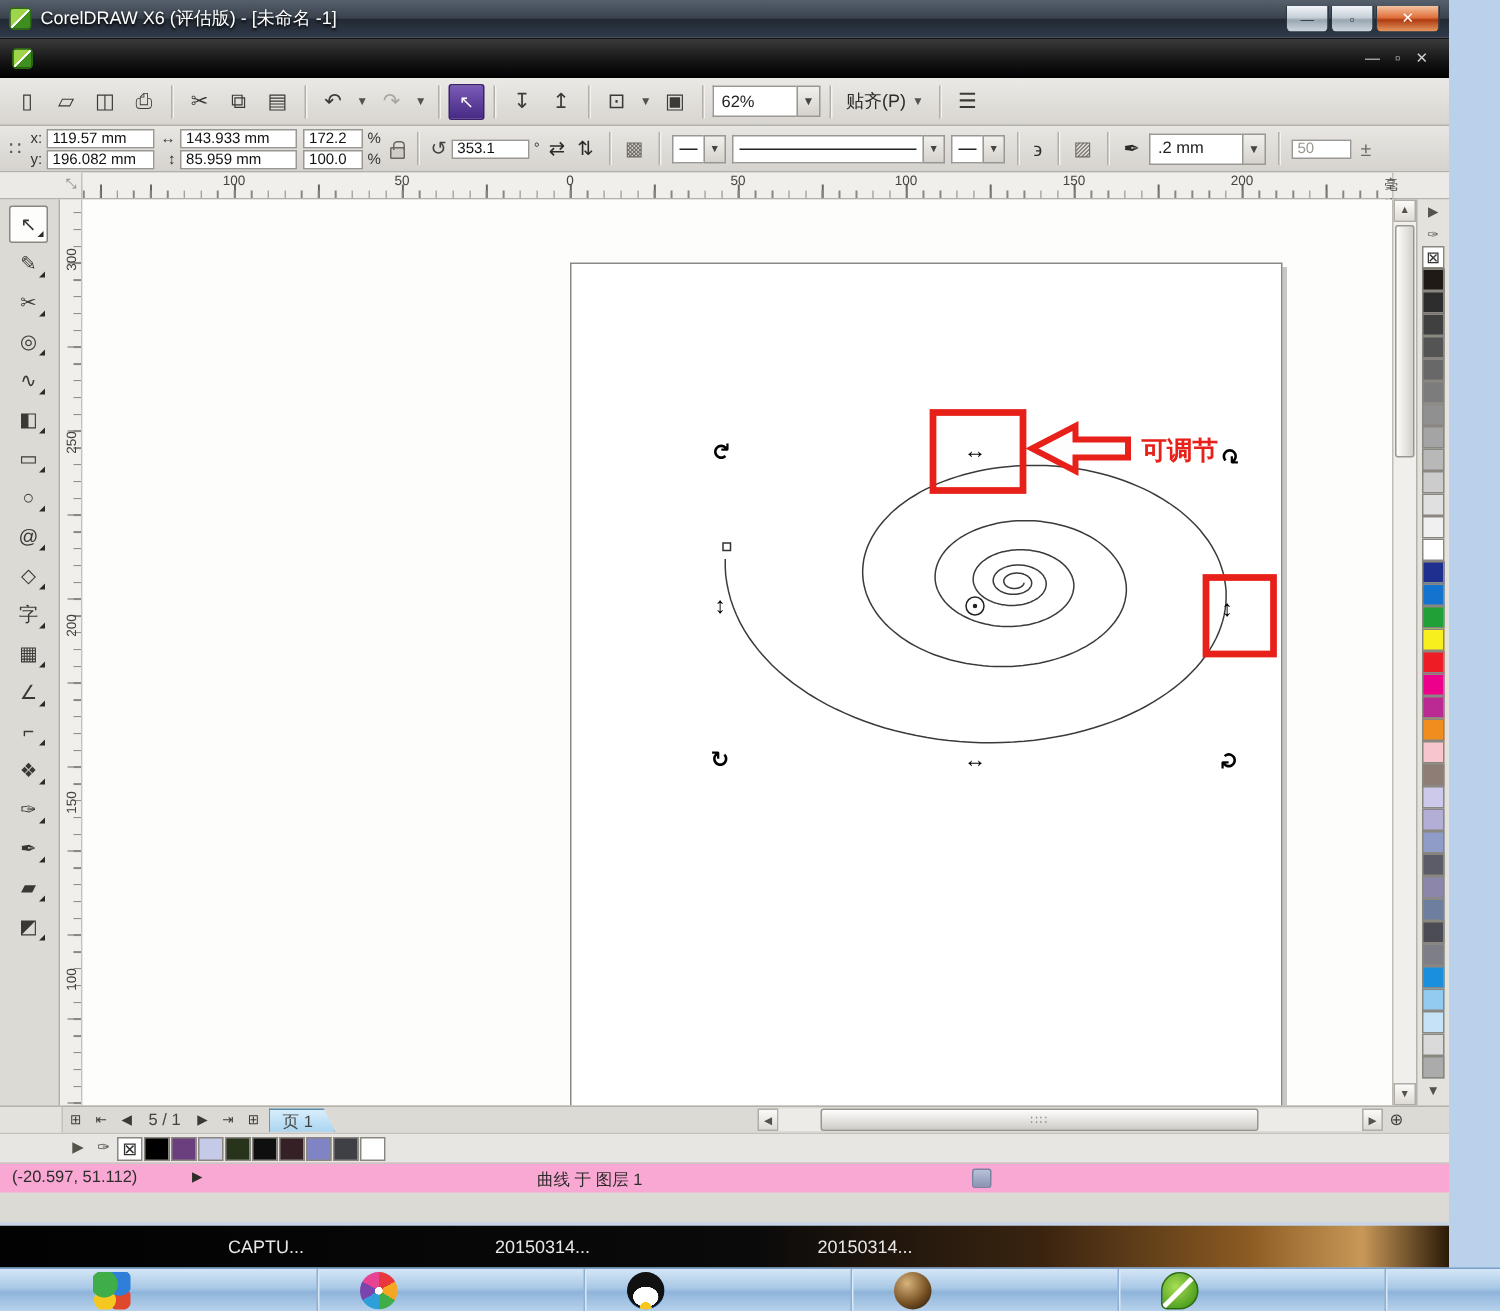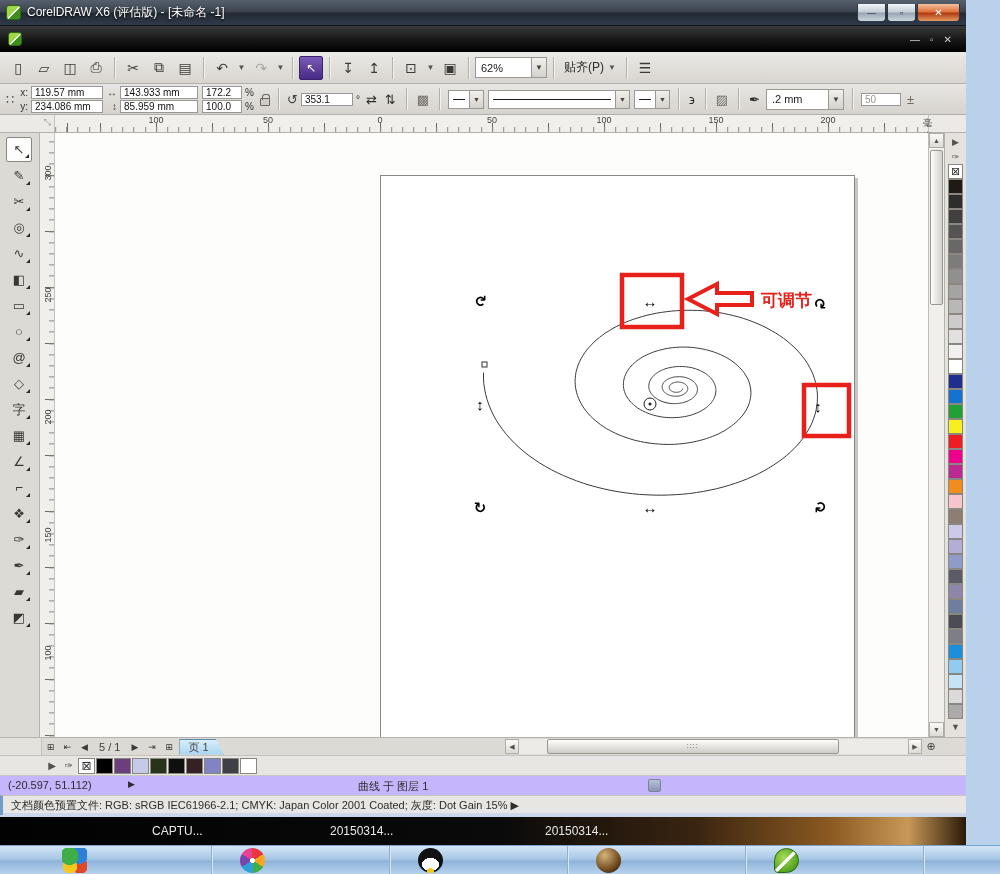--- a/index.html
+++ b/index.html
@@ -143,21 +143,21 @@
     display:flex; align-items:center; justify-content:center; font-size:8px; color:#8a8780; letter-spacing:1px; }
   .pb-zoom { width:18px; text-align:center; font-size:11px; color:#44423e; }
 
   
   .docpal { height:20px; background:#e8e6e2; border-top:1px solid #c5c2bc; display:flex;
     align-items:center; padding-left:44px; gap:1px; }
   .dp-ic { width:16px; text-align:center; font-size:10px; color:#55524c; }
   .dswatch { width:17px; height:16px; border:1px solid #8a8780; }
   .dswatch.none { background:#fff; display:flex; align-items:center; justify-content:center; font-size:12px; color:#333; }
 
-  .status1 { height:20px; background:#c4b5fd; border-top:1px solid #cac7c1; position:relative;
+  .status1 { height:20px; background:#f9a8d4; border-top:1px solid #cac7c1; position:relative;
     font-size:11px; color:#2e2c29; }
   .status1 .coords { position:absolute; left:8px; top:3px; }
   .status1 .flyout { position:absolute; left:128px; top:3px; font-size:9px; }
   .status1 .objinfo { position:absolute; left:358px; top:3px; }
   .status1 .sicon { position:absolute; left:648px; top:3px; width:13px; height:13px; border-radius:2px;
     background:linear-gradient(#b9c2d8,#8a94b4); border:1px solid #7a84a0; }
   .status2 { height:20px; background:#e8e6e2; border-top:1px solid #cac7c1; font-size:11px;
     color:#2e2c29; display:flex; align-items:center; padding-left:8px;
     border-left:3px solid #6f9bcd; box-shadow:inset 0 -2px 0 #cdd9ea; }
 
@@ -284,21 +284,21 @@
           <span>☰</span>
         </div>
       </div>
 
     <div class="propbar">
       <span class="pos-icon">∷</span>
       <div class="xy-grid">
         <span class="lab">x:</span>
         <span class="field w72">119.57 mm</span>
         <span class="lab">y:</span>
-        <span class="field w72">234.086 mm</span>
+        <span class="field w72">196.082 mm</span>
       </div>
       <div class="xy-grid">
         <span class="lab">↔</span>
         <span class="field w78">143.933 mm</span>
         <span class="lab">↕</span>
         <span class="field w78">85.959 mm</span>
       </div>
       <div class="xy-grid">
         <span class="field w40">172.2</span>
         <span class="pct">%</span>
@@ -547,23 +547,20 @@
           <span class="dswatch" style="background:#ffffff"></span>
         </span>
     </div>
 
     <div class="status1">
       <span class="coords">(-20.597, 51.112)</span>
       <span class="flyout">▶</span>
       <span class="objinfo">曲线 于 图层 1</span>
       <span class="sicon"></span>
     </div>
-    <div class="status2">
-      <span>文档颜色预置文件: RGB: sRGB IEC61966-2.1; CMYK: Japan Color 2001 Coated; 灰度: Dot Gain 15% ▶</span>
-    </div>
   </div>
 
   <div class="strip" id="strip">
       <span class="wtitle" style="left:152px">CAPTU...</span>
       <span class="wtitle" style="left:330px">20150314...</span>
       <span class="wtitle" style="left:545px">20150314...</span>
     </div>
 
   <div class="taskbar">
     <div class="task-item">

